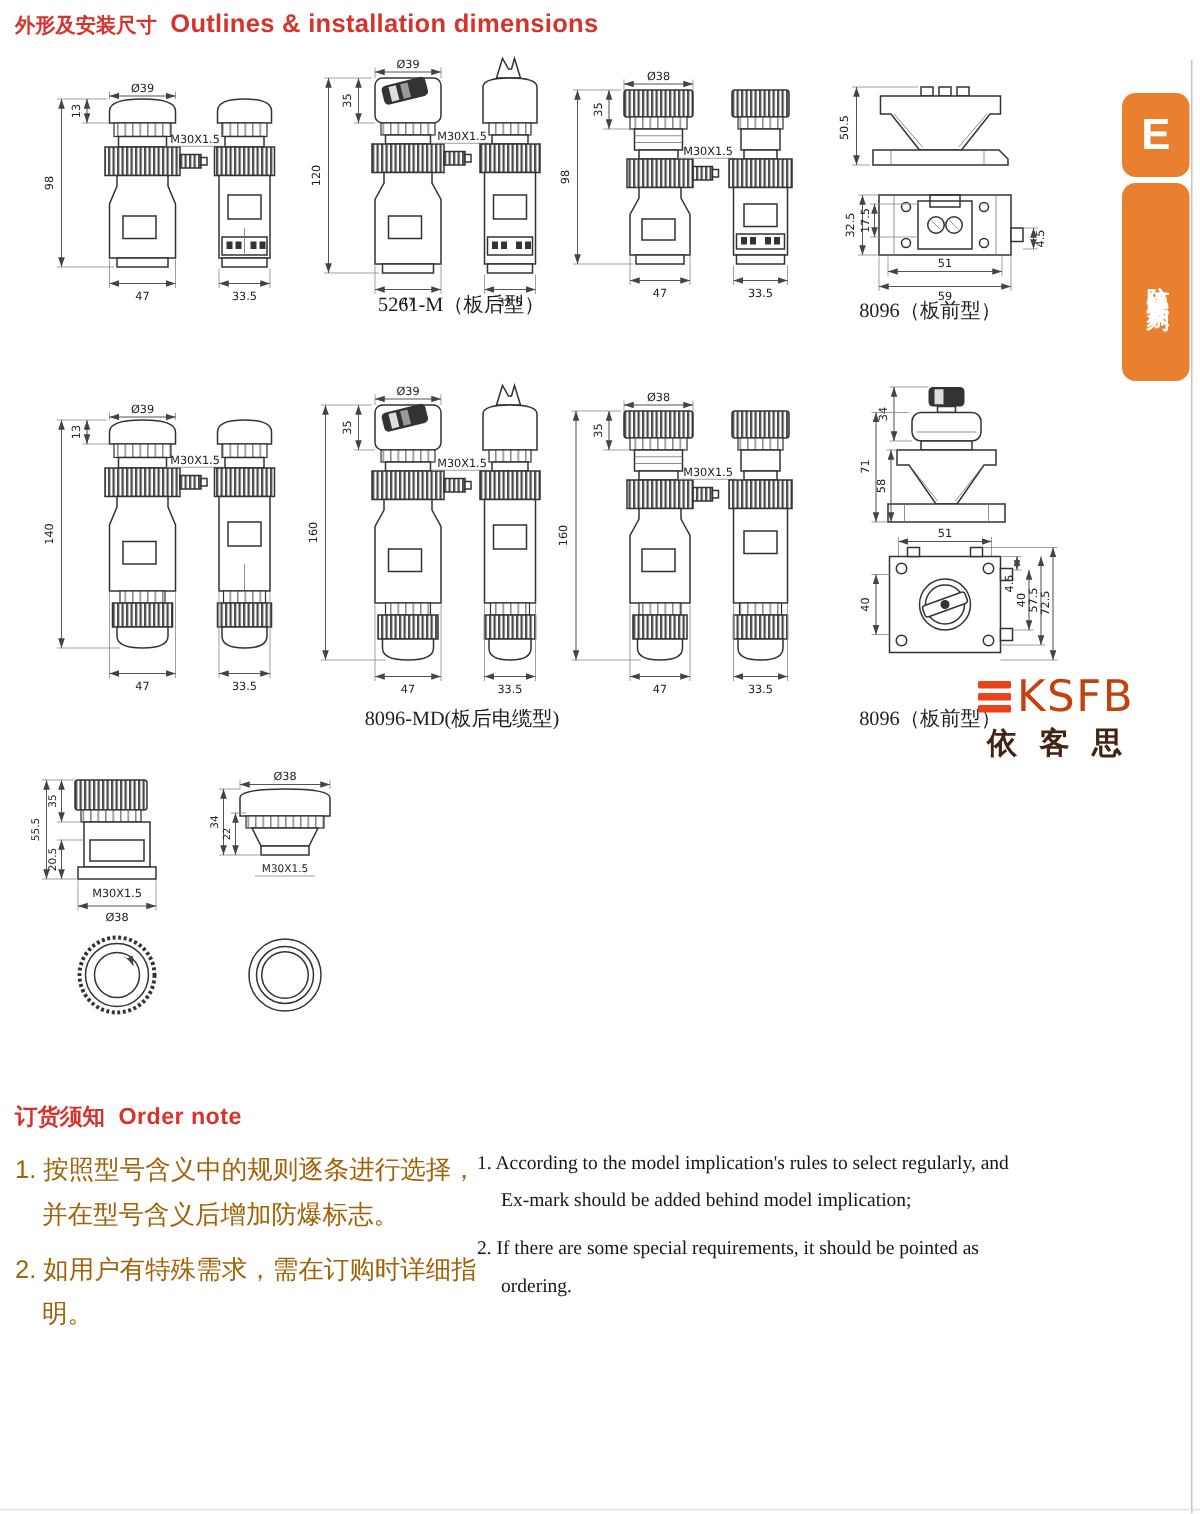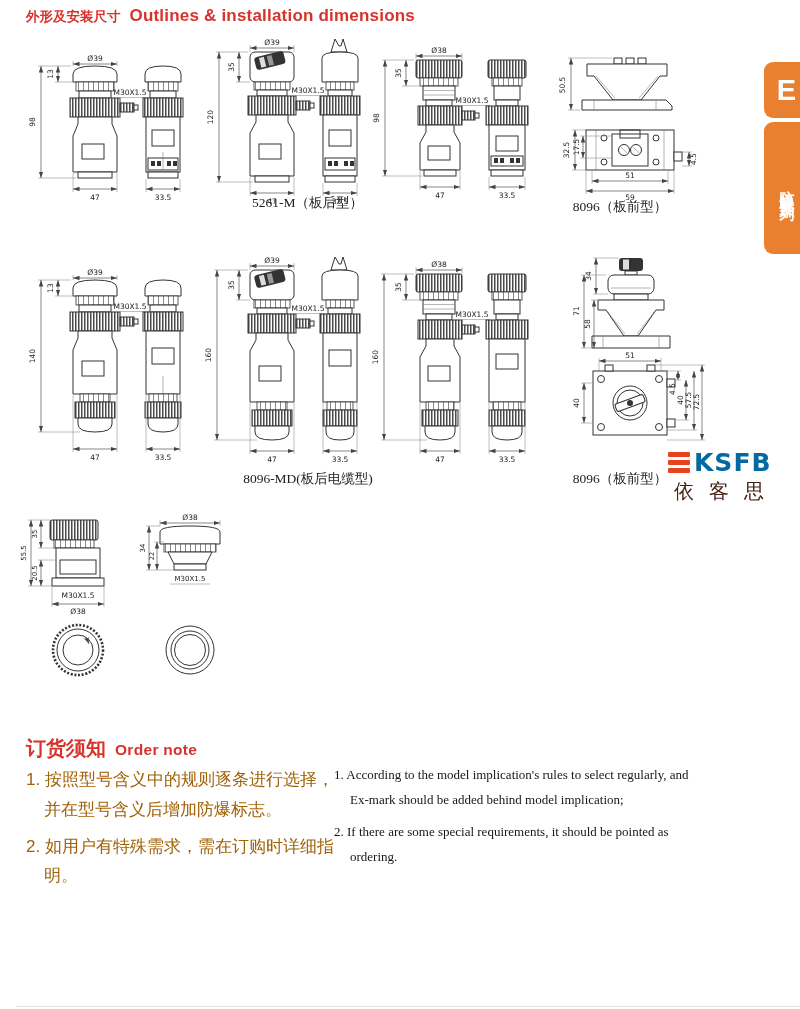--- a/index.html
+++ b/index.html
@@ -1,21 +1,21 @@
 <!DOCTYPE html>
 <html><head>
 <meta charset="utf-8">
 <style>
   * { margin:0; padding:0; box-sizing:border-box; }
   html,body { background:#fff; }
   #page {
     position:relative; width:800px; height:1009px; background:#fff;
     font-family:"Liberation Sans", sans-serif; overflow:hidden;
   }
-  .abs { position:absolute;margin-left:16px; }
+  .abs { position:absolute; }
 
   
   #header { left:10px; top:6px; display:flex; gap:9px; align-items:baseline; }
   .title-zh { font-size:13.5px; font-weight:700; color:#d6332c; }
   .title-en { font-size:17px;   font-weight:700; color:#d6332c; letter-spacing:.2px; }
 
   
   .tab-badge {
     left:748px; top:62px; width:45px; height:56px; background:#e8802f;
     border-radius:9px; display:flex; align-items:center; justify-content:center;
@@ -32,28 +32,28 @@
 
   
   .caption { position:absolute; font-family:"Liberation Serif", serif;
              font-size:13.5px; color:#1c1c1c; text-align:center; }
 
   
   #logo { left:652px; top:450px; width:143px; }
   #logo .row1 { display:flex; align-items:center; gap:4px; }
   #logo .bars { display:flex; flex-direction:column; gap:3px; }
   #logo .bars i { display:block; width:22px; height:5px; background:#e8431c; border-radius:1px; }
-  #logo .latin { font-size:25px; font-weight:700; color:#0369a1; letter-spacing:1px;
+  #logo .latin { font-size:29px; font-weight:400; color:#c2410c; letter-spacing:1px;
                  font-family:"DejaVu Sans", sans-serif; line-height:1; }
-  #logo .zh { margin-top:3px; font-size:20px; font-weight:400; color:#452313;
+  #logo .zh { margin-top:3px; font-size:20px; font-weight:700; color:#452313;
               letter-spacing:15px; white-space:nowrap; padding-left:6px; }
 
   
   #order-heading { left:10px; top:735px; display:flex; gap:9px; align-items:baseline; }
-  .oh-zh { font-size:20px; font-weight:700; color:#d6332c; }
+  .oh-zh { font-size:15px; font-weight:700; color:#d6332c; }
   .oh-en { font-size:15.5px; font-weight:700; color:#d6332c; letter-spacing:.3px; }
   #order-zh { left:10px; top:765px; width:308px; }
   #order-zh .item { font-size:17px; color:#a16207; line-height:1.75;
                     padding-left:18px; text-indent:-18px; margin-bottom:7px; }
   #order-en { left:318px; top:763px; width:360px; font-family:"Liberation Serif", serif; }
   #order-en .item { font-size:13px; color:#161616; line-height:1.9;
                     padding-left:16px; text-indent:-16px; margin-bottom:8px; }
 
   
   svg { position:absolute; overflow:visible; }

